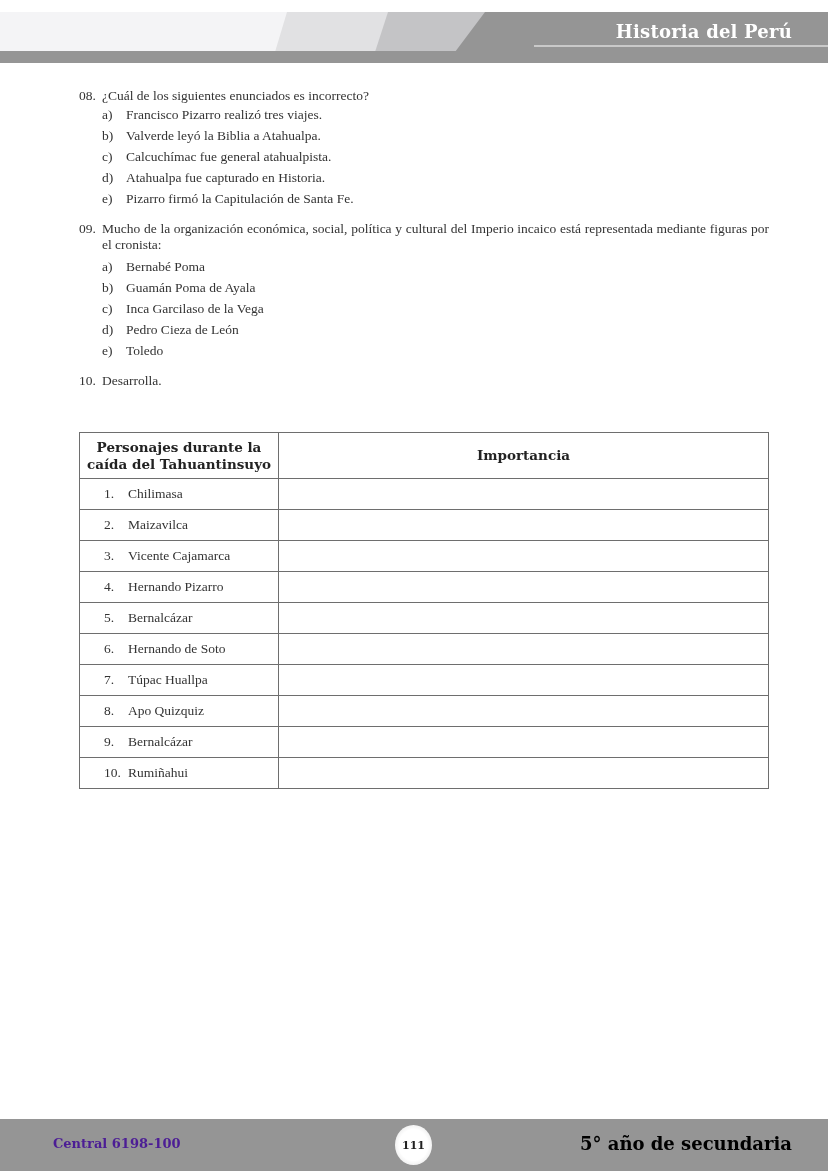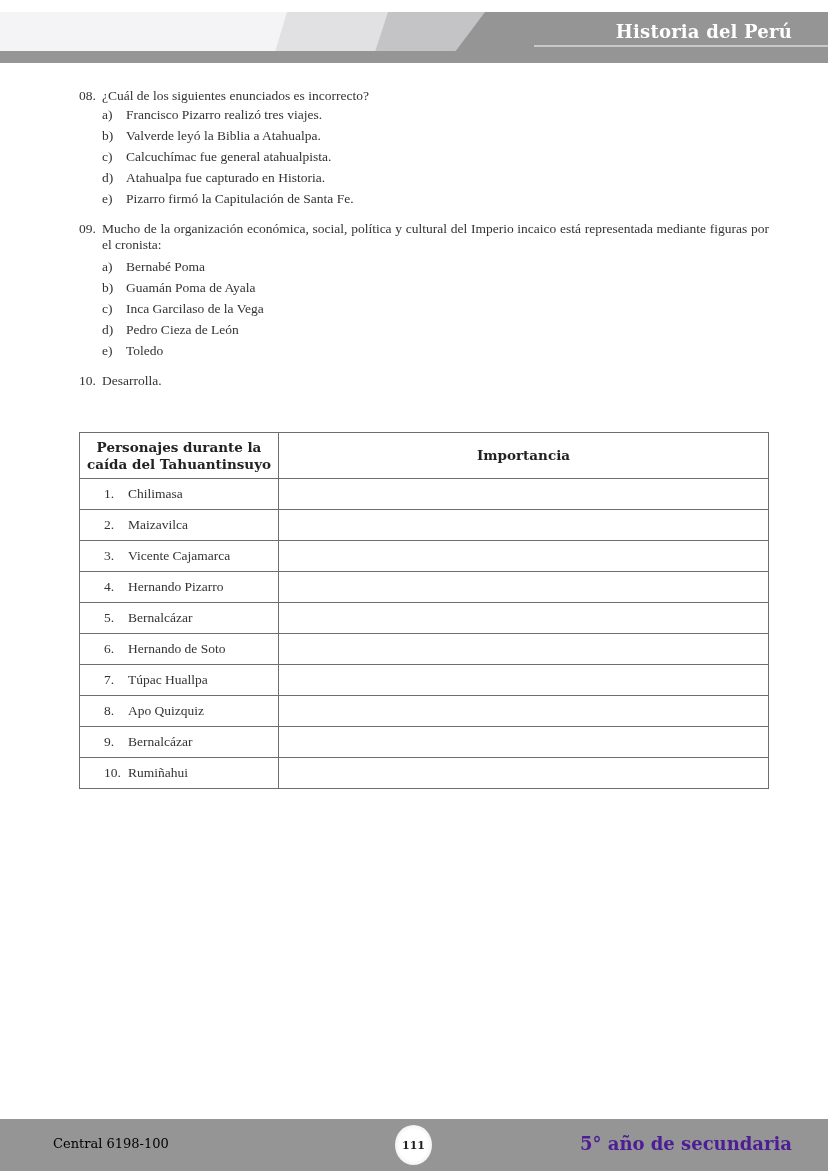--- a/index.html
+++ b/index.html
@@ -40,22 +40,22 @@
   .tbl { position: absolute; left: 79px; top: 405px; width: 690px; border-collapse: collapse; font-size: 13.5px; margin-top: 27px; }
   .tbl th, .tbl td { border: 1.5px solid #6e6e6e; padding: 0; }
   .tbl th { height: 45px; font-family: "DejaVu Serif", serif; font-weight: bold; font-size: 13.5px; color: #222; line-height: 17px; }
   .tbl td { height: 30px; }
   .col1 { width: 198px; }
   .cell-name { padding-left: 24px !important; color: #333; }
   .cell-num { display: inline-block; width: 24px; }
 
   
   .footer { position: absolute; left: 0; top: 1119px; width: 828px; height: 52px; background: #959595; }
-  .footer-left { position: absolute; left: 53px; top: 17px; color: #000000; font-family: "DejaVu Serif", serif; font-weight: normal; font-size: 13px; }
-  .footer-right { position: absolute; right: 36px; top: 14px; color: #4c1d95; font-family: "DejaVu Serif", serif; font-weight: bold; font-size: 18px; }
+  .footer-left { position: absolute; left: 53px; top: 17px; color: #4c1d95; font-family: "DejaVu Serif", serif; font-weight: bold; font-size: 13px; }
+  .footer-right { position: absolute; right: 36px; top: 14px; color: #000000; font-family: "DejaVu Serif", serif; font-weight: bold; font-size: 18px; }
   .page-badge { position: absolute; left: 395px; top: 6px; width: 37px; height: 40px; border-radius: 50%;
     background: radial-gradient(ellipse at center, #ffffff 55%, #eaeaea 80%, #cfcfcf 100%);
     display: flex; align-items: center; justify-content: center; }
   .page-num { font-family: "DejaVu Serif", serif; font-weight: bold; font-size: 11px; color: #222; }
 </style>
 </head>
 <body>
 
 <div class="header">
   <div class="hdr-bg-light"></div>

